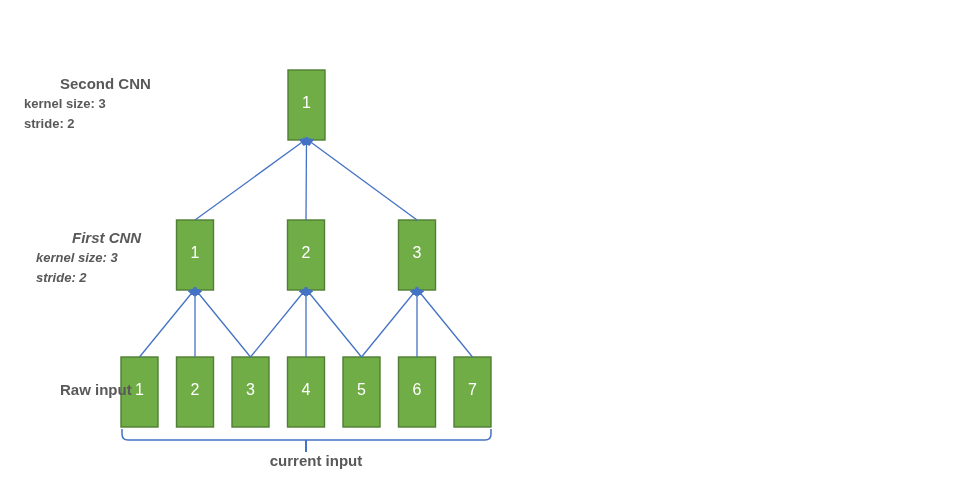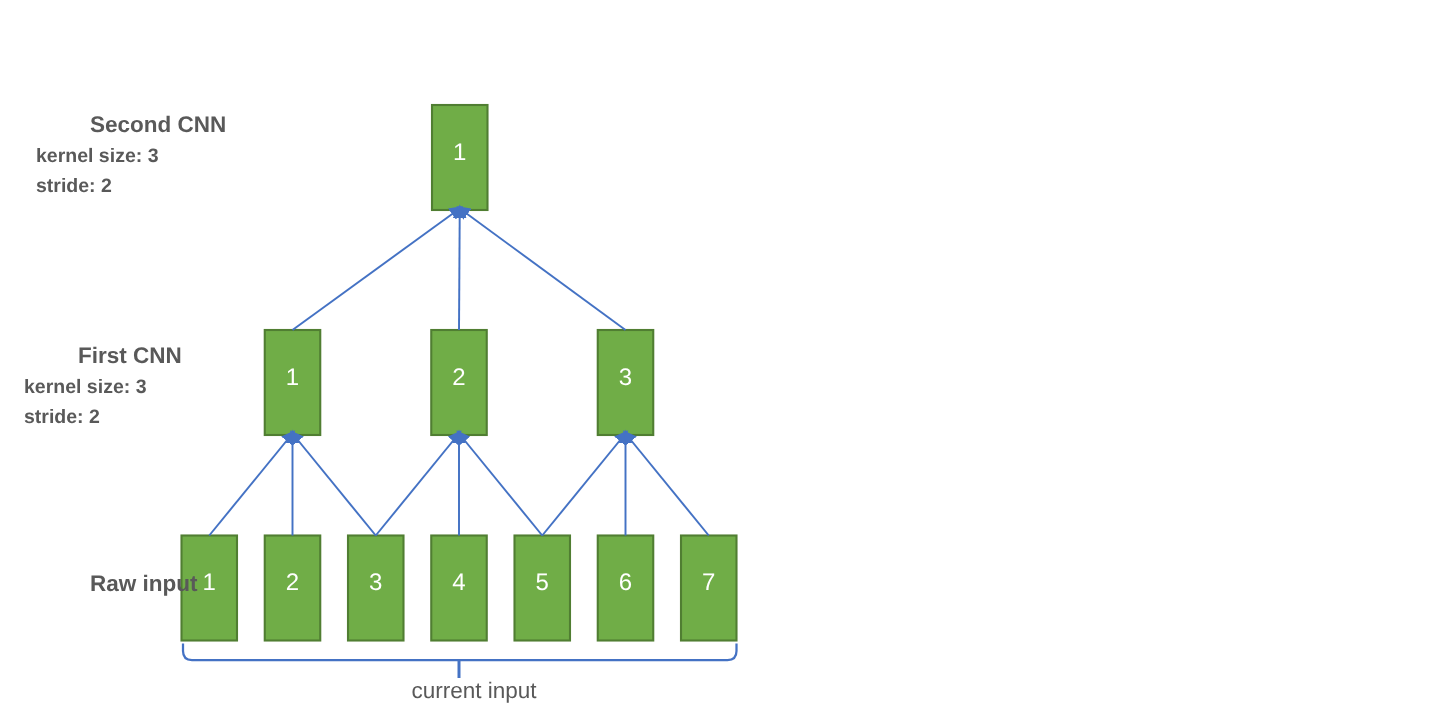--- a/index.html
+++ b/index.html
@@ -36,21 +36,21 @@
     font-weight: bold;
     line-height: 20px;
     white-space: nowrap;
   }
   .brace-label {
     position: absolute;
     left: 316px;
     top: 452px;
     transform: translateX(-50%);
     font-size: 15px;
-    font-weight: normal;
+    font-weight: bold;
     color: var(--label-color, #595959);
     white-space: nowrap;
   }
   .box-num {
     font-family: "Liberation Sans", sans-serif;
     font-size: 16px;
     fill: var(--box-text, #ffffff);
   }
 </style>
 </head>
@@ -105,21 +105,21 @@
     <path id="brace-path" d="M 122 429 L 122 434 Q 122 440 128 440 L 485 440 Q 491 440 491 434 L 491 429" fill="none" stroke-width="1.5" stroke="#4472C4"></path>
     <path id="brace-tick" d="M 306 440 L 306 452" fill="none" stroke-width="2" stroke="#4472C4"></path>
   </svg>
 
   <div class="label-block" style="left:24px; top:74px;">
     <div class="label-title">Second CNN</div>
     <div class="label-sub">kernel size: 3</div>
     <div class="label-sub">stride: 2</div>
   </div>
 
-  <div class="label-block" style="left:16px; top:228px;">
+  <div class="label-block" style="left:36px; top:228px;font-style:italic;">
     <div class="label-title">First CNN</div>
     <div class="label-sub">kernel size: 3</div>
     <div class="label-sub">stride: 2</div>
   </div>
 
   <div class="label-block" style="left:24px; top:380px;">
     <div class="label-title">Raw input</div>
   </div>
 
   <div class="brace-label">current input</div>

